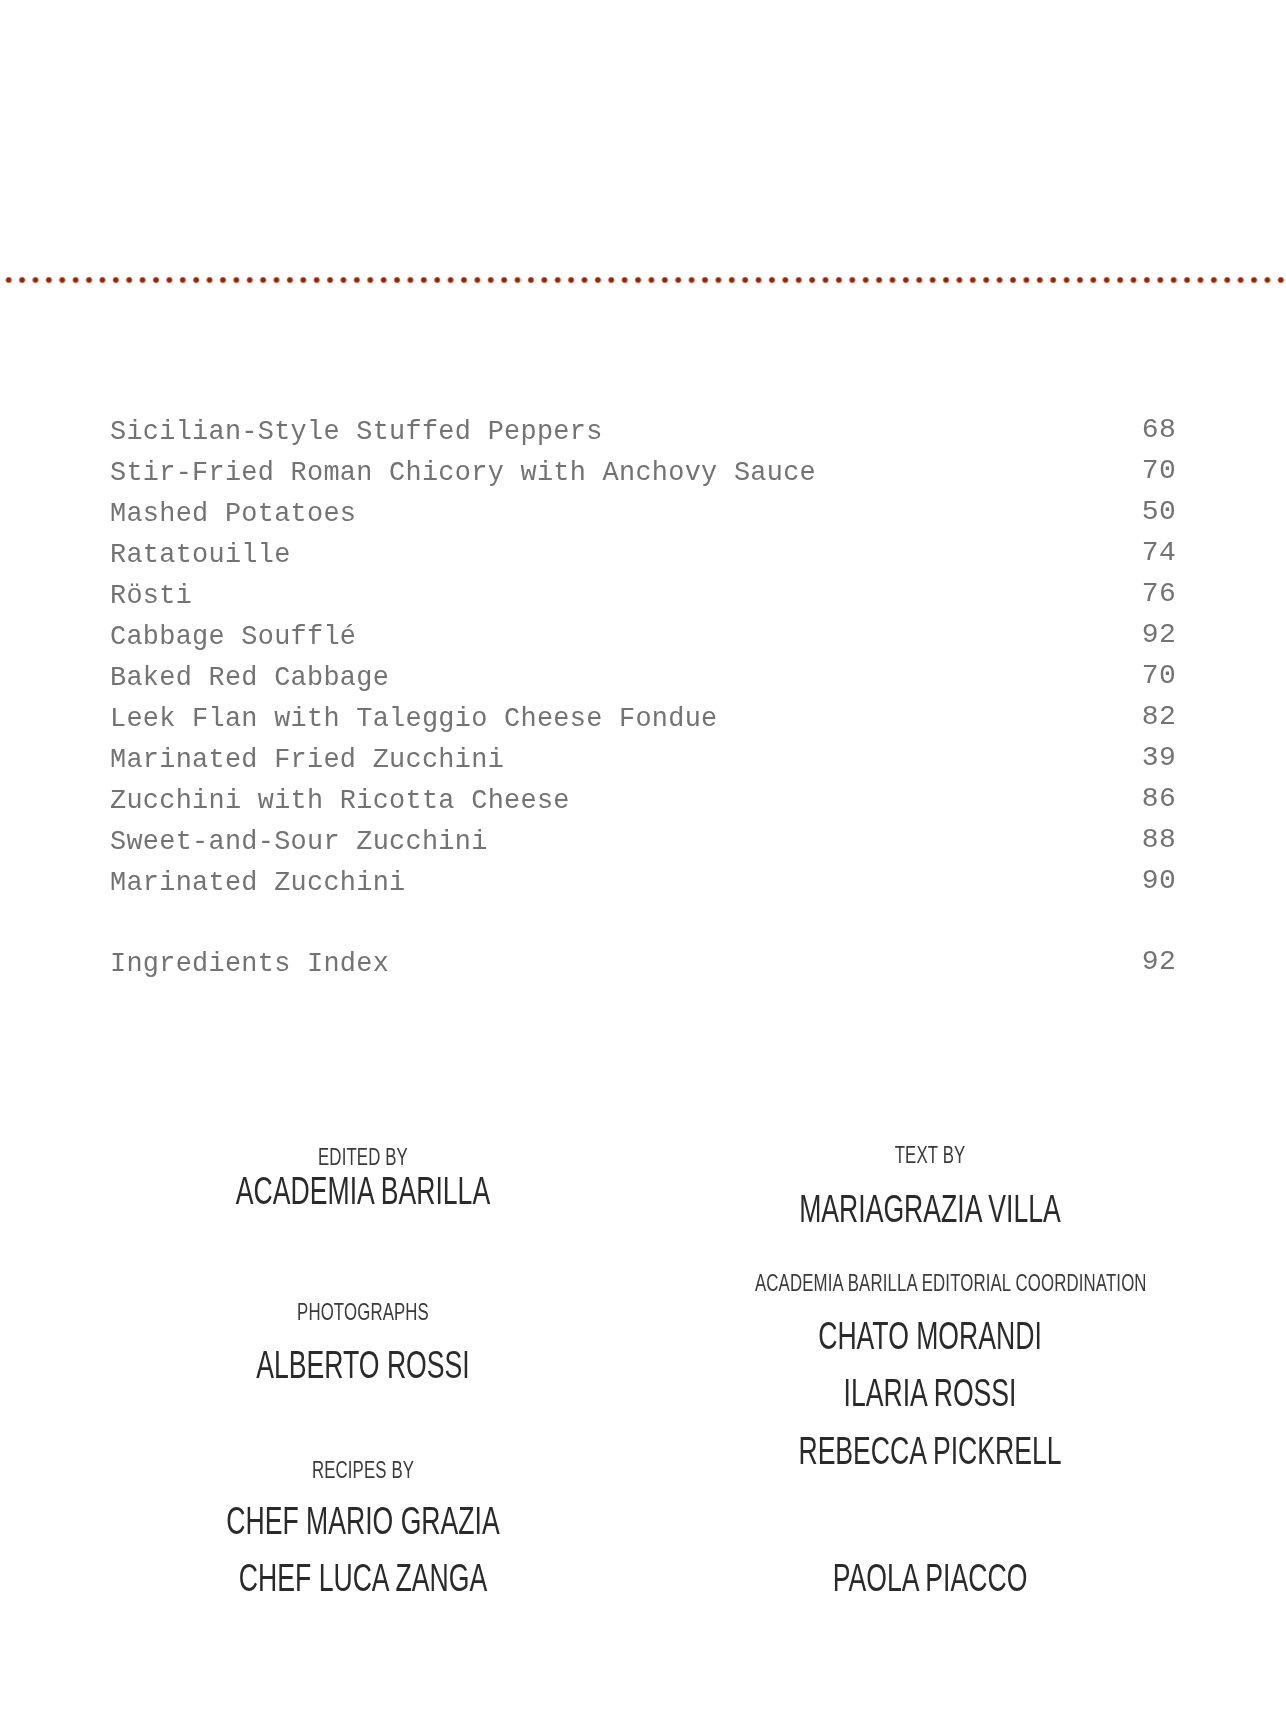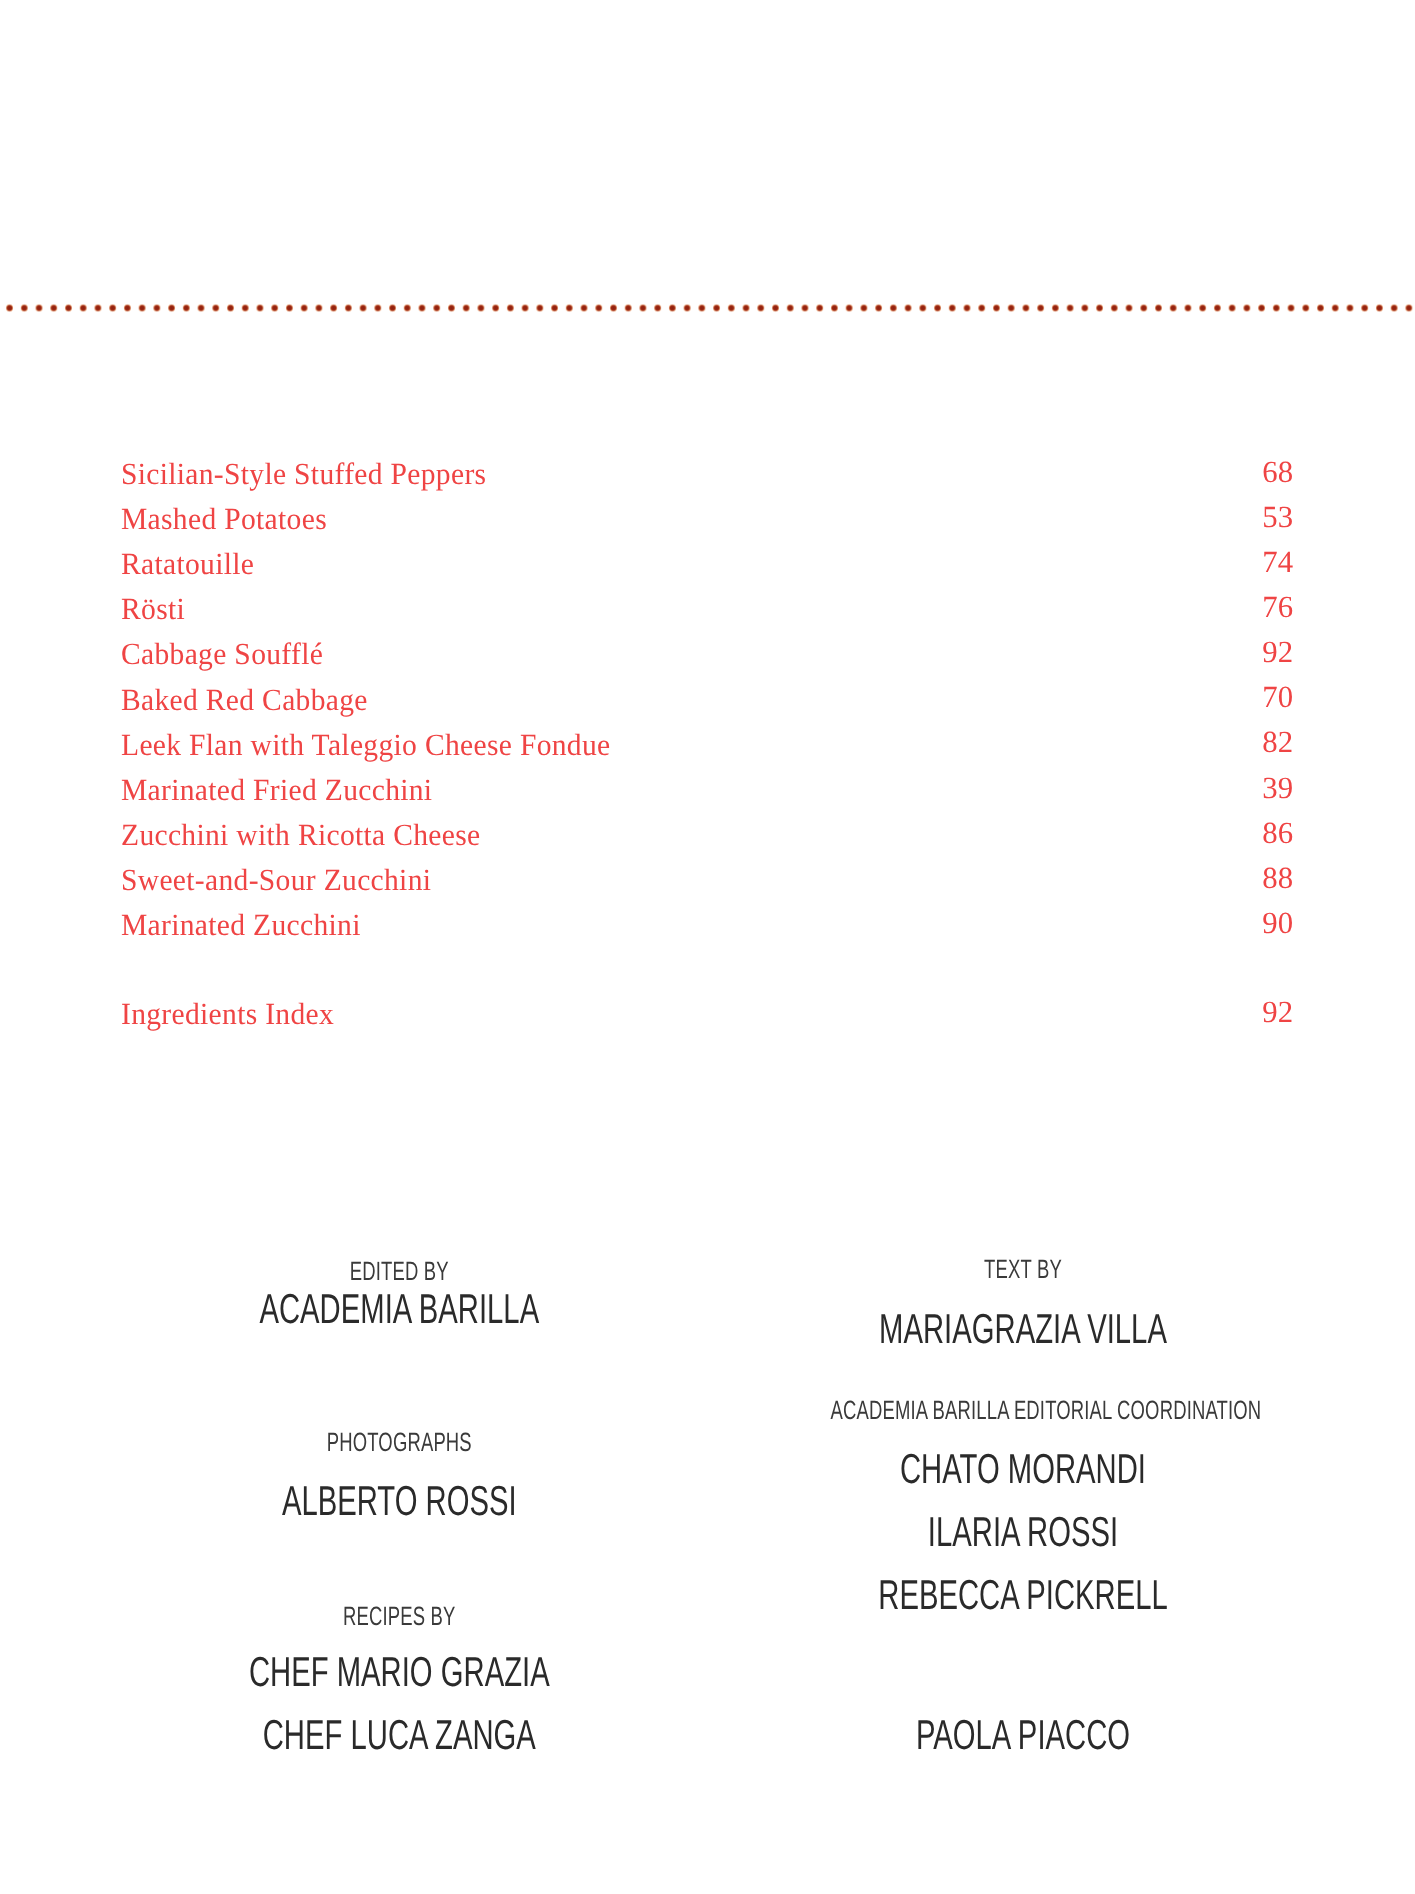--- a/index.html
+++ b/index.html
@@ -7,21 +7,21 @@
   .page { position: absolute; left: 0; top: 0; width: 1286px; height: 1722px; background: #fff; }
 
   .dots {
     position: absolute; left: 2px; right: 0; top: 276px; height: 8px;
     background-image: radial-gradient(circle, #8a1e10 0, #a02a12 2.2px, rgba(230,120,40,0.45) 3.2px, transparent 3.6px);
     background-size: 13.4px 8px;
     background-repeat: repeat-x;
   }
 
   .toc { position: absolute; left: 110px; top: 411px; width: 1066px;
-         font-family: Liberation Serif, serif; color: #ef4444; }
+         font-family: Liberation Mono, monospace; color: #737373; }
   .toc-row { position: relative; height: 41px; font-size: 28px; line-height: 41px;
              letter-spacing: 0.3px; }
   .toc-row .title { position: absolute; left: 0; white-space: nowrap; transform: scaleX(0.96); transform-origin: left center; }
   .toc-row .page-num { position: absolute; right: 0; top: -2px; }
   .toc-gap { height: 40px; }
 
   .credits { position: absolute; top: 0; left: 0; width: 1286px; height: 1722px;
              font-family: "Liberation Sans", sans-serif; color: #2c2c2c; }
   .col { position: absolute; text-align: center; }
   .col-left { left: 163px; width: 400px; }
@@ -36,22 +36,26 @@
 <div class="page">
 
   <div class="dots"></div>
 
   <div class="toc">
     <div class="toc-row">
         <span class="title">Sicilian-Style Stuffed Peppers</span>
         <span class="page-num">68</span>
       </div>
     <div class="toc-row">
+        <span class="title">Stir-Fried Roman Chicory with Anchovy Sauce</span>
+        <span class="page-num">70</span>
+      </div>
+    <div class="toc-row">
         <span class="title">Mashed Potatoes</span>
-        <span class="page-num">53</span>
+        <span class="page-num">50</span>
       </div>
     <div class="toc-row">
         <span class="title">Ratatouille</span>
         <span class="page-num">74</span>
       </div>
     <div class="toc-row">
         <span class="title">Rösti</span>
         <span class="page-num">76</span>
       </div>
     <div class="toc-row">

